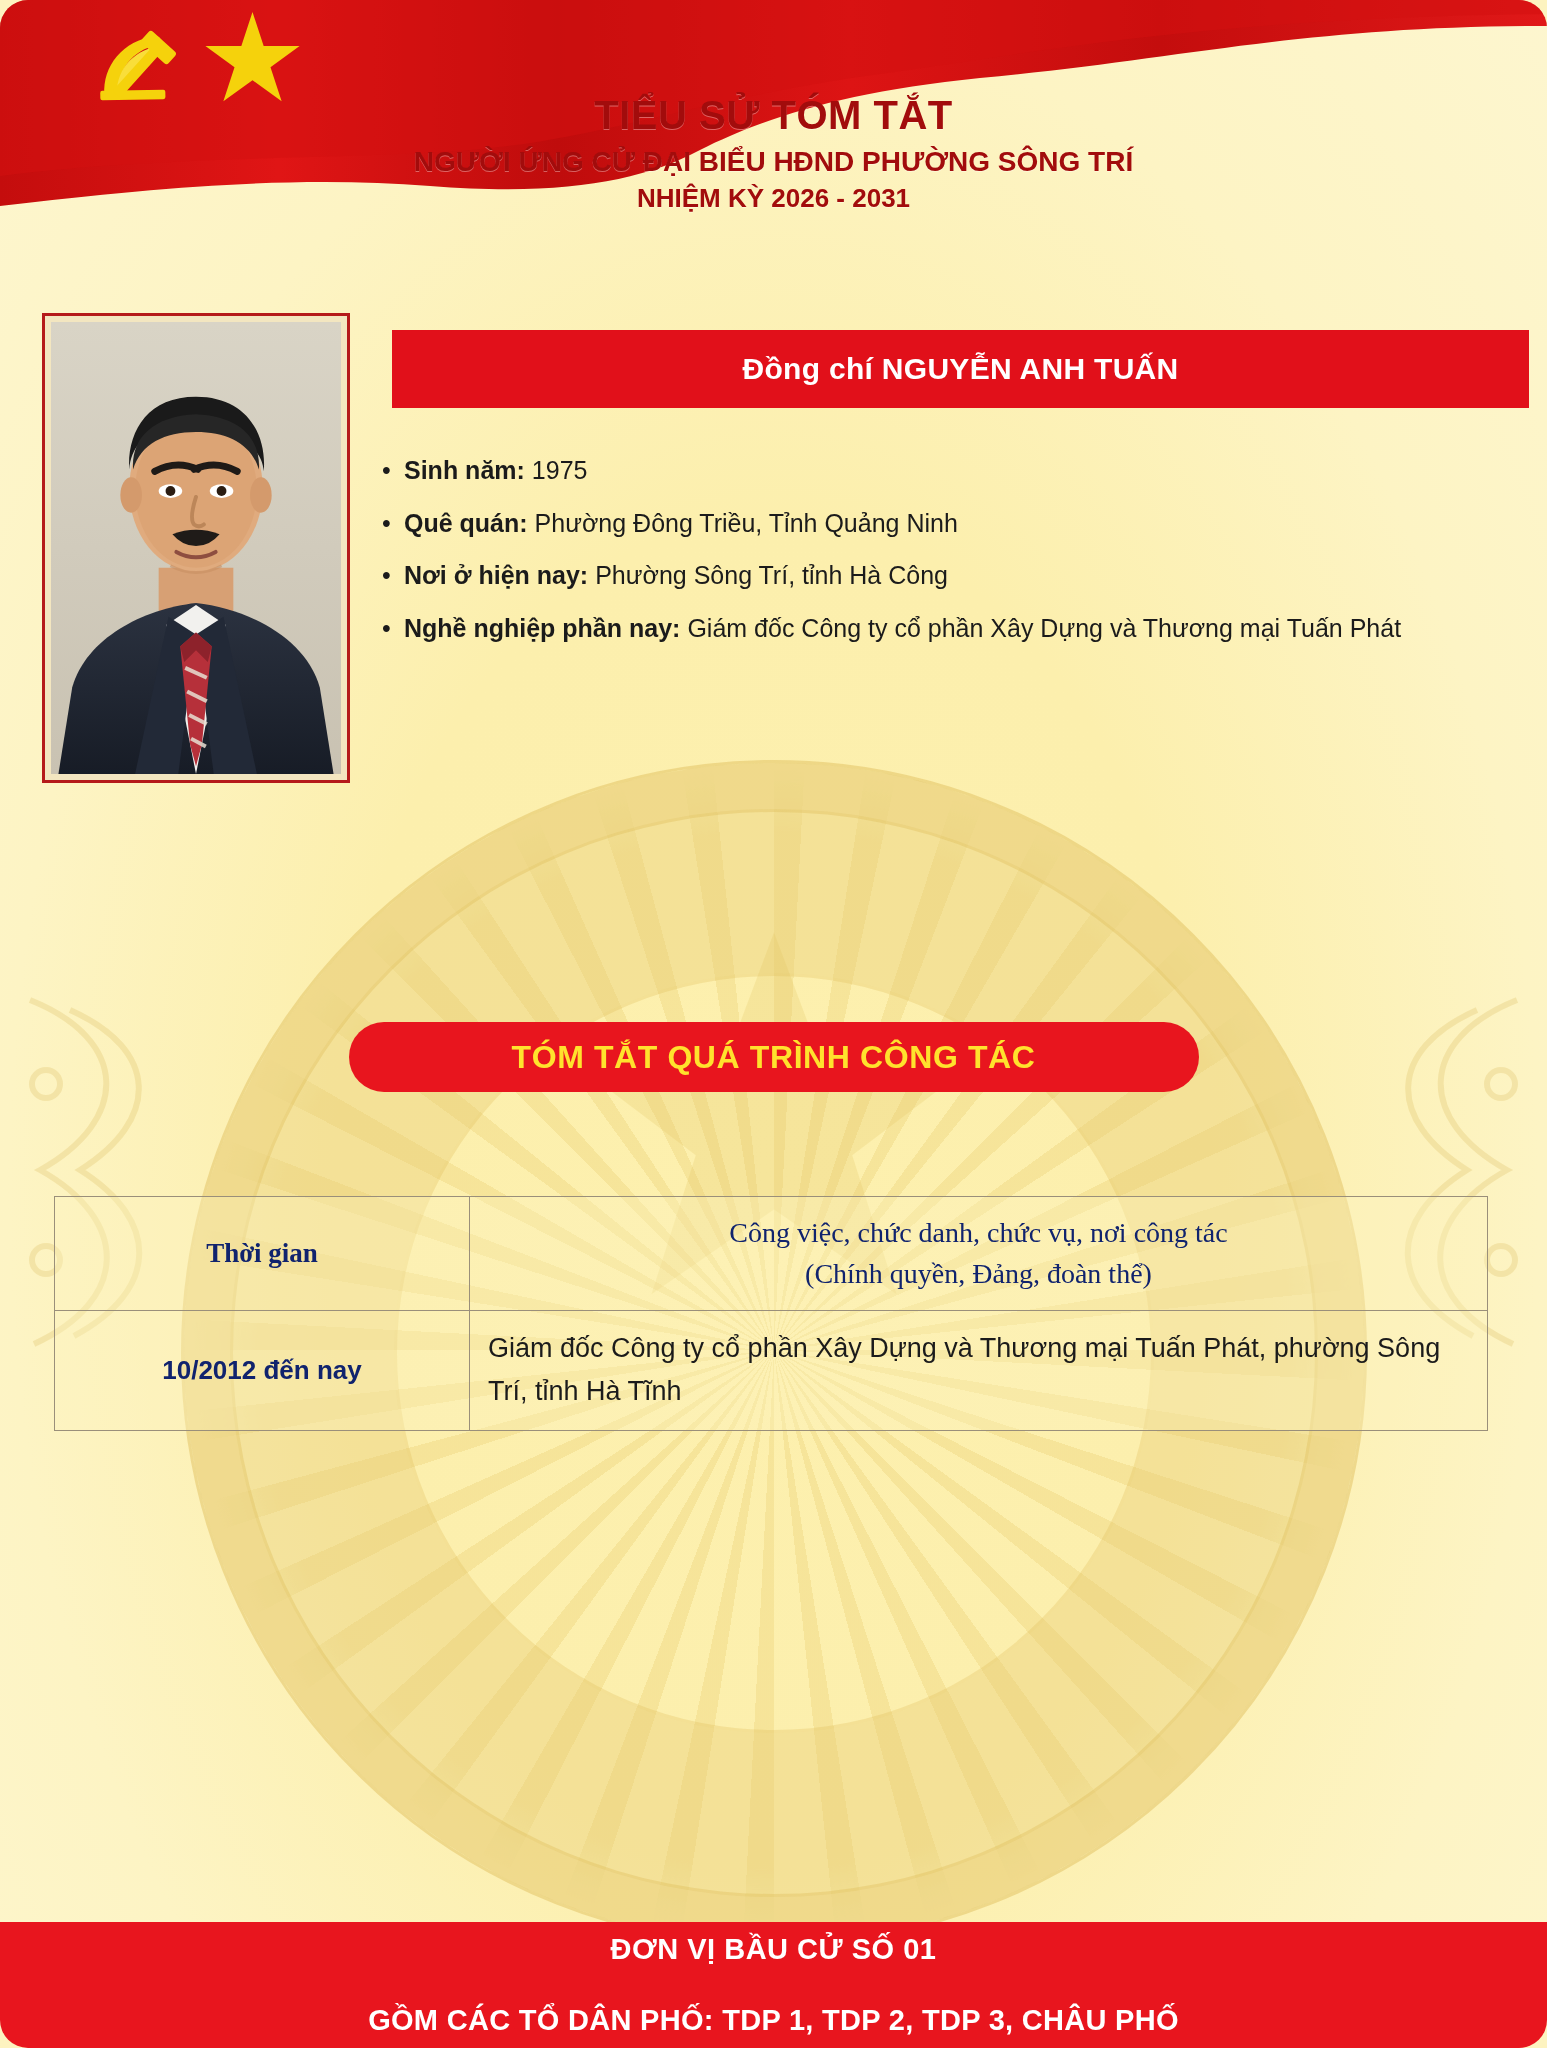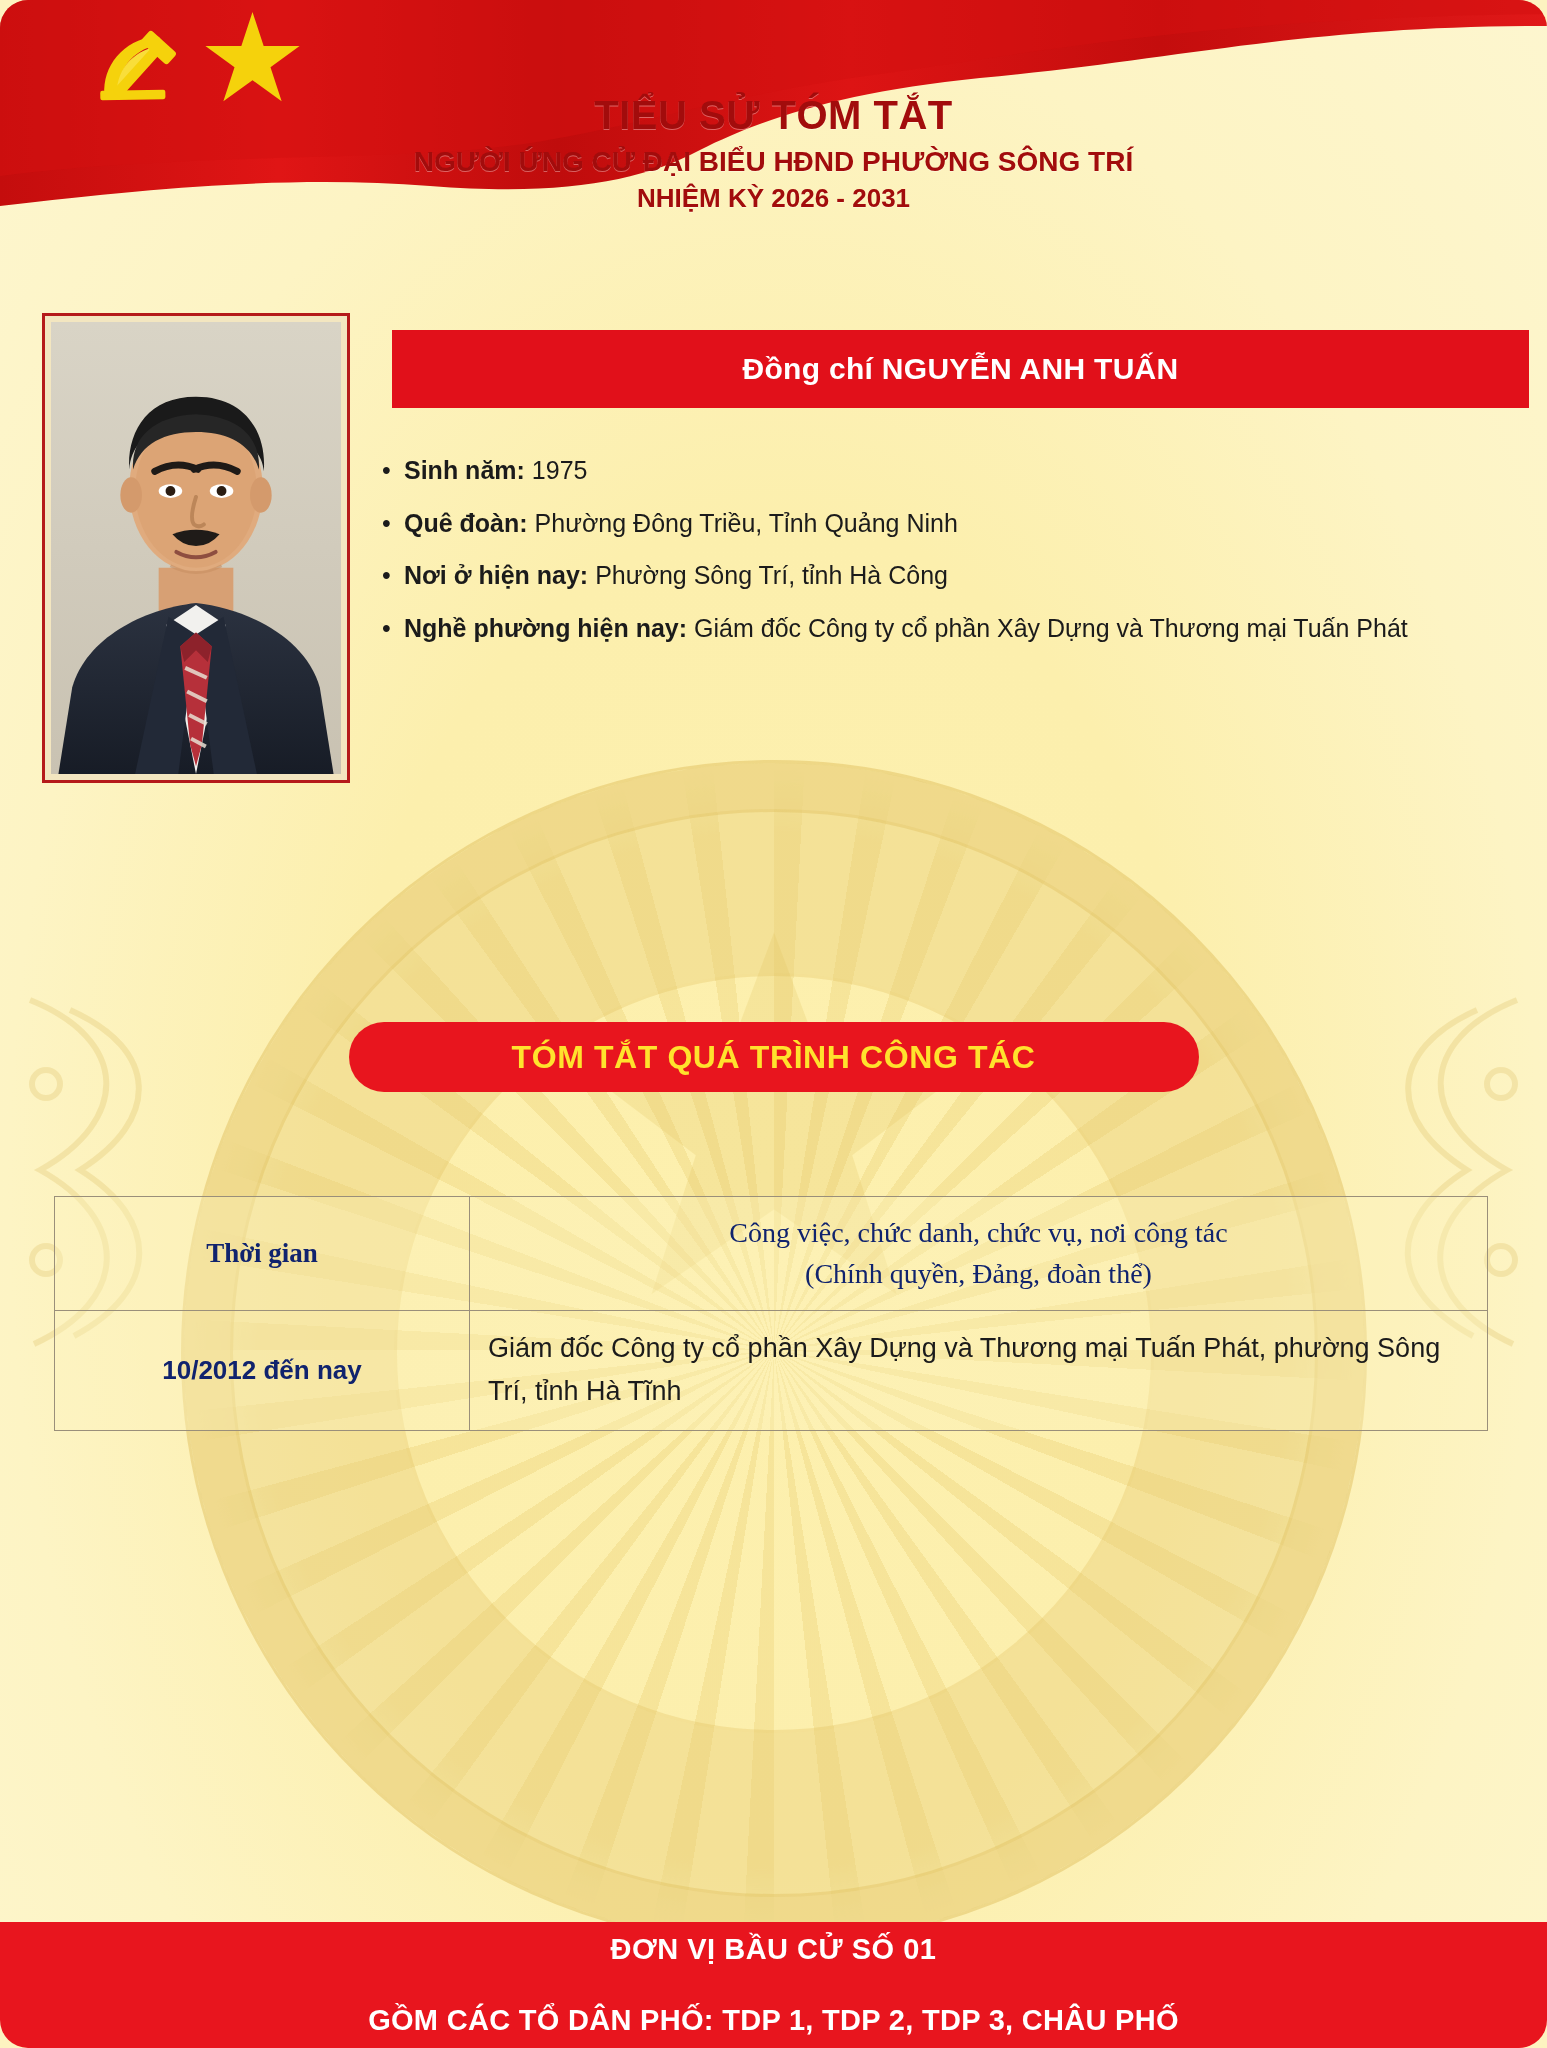--- a/index.html
+++ b/index.html
@@ -403,29 +403,29 @@
 
   <div class="name-banner">Đồng chí NGUYỄN ANH TUẤN</div>
 
   <div class="info-list">
     <div class="info-item">
       <span class="info-bullet">•</span>
       <span><span class="info-label">Sinh năm:</span><span class="info-value">1975</span></span>
     </div>
     <div class="info-item">
       <span class="info-bullet">•</span>
-      <span><span class="info-label">Quê đoàn:</span><span class="info-value">Phường Đông Triều, Tỉnh Quảng Ninh</span></span>
+      <span><span class="info-label">Quê quán:</span><span class="info-value">Phường Đông Triều, Tỉnh Quảng Ninh</span></span>
     </div>
     <div class="info-item">
       <span class="info-bullet">•</span>
       <span><span class="info-label">Nơi ở hiện nay:</span><span class="info-value">Phường Sông Trí, tỉnh Hà Công</span></span>
     </div>
     <div class="info-item">
       <span class="info-bullet">•</span>
-      <span><span class="info-label">Nghề phường hiện nay:</span><span class="info-value">Giám đốc Công ty cổ phần Xây Dựng và Thương mại Tuấn Phát</span></span>
+      <span><span class="info-label">Nghề nghiệp phần nay:</span><span class="info-value">Giám đốc Công ty cổ phần Xây Dựng và Thương mại Tuấn Phát</span></span>
     </div>
   </div>
 
   <div class="section-pill">TÓM TẮT QUÁ TRÌNH CÔNG TÁC</div>
 
   <table class="career-table">
     <thead>
       <tr>
         <th class="th-time">Thời gian</th>
         <th class="th-job">

